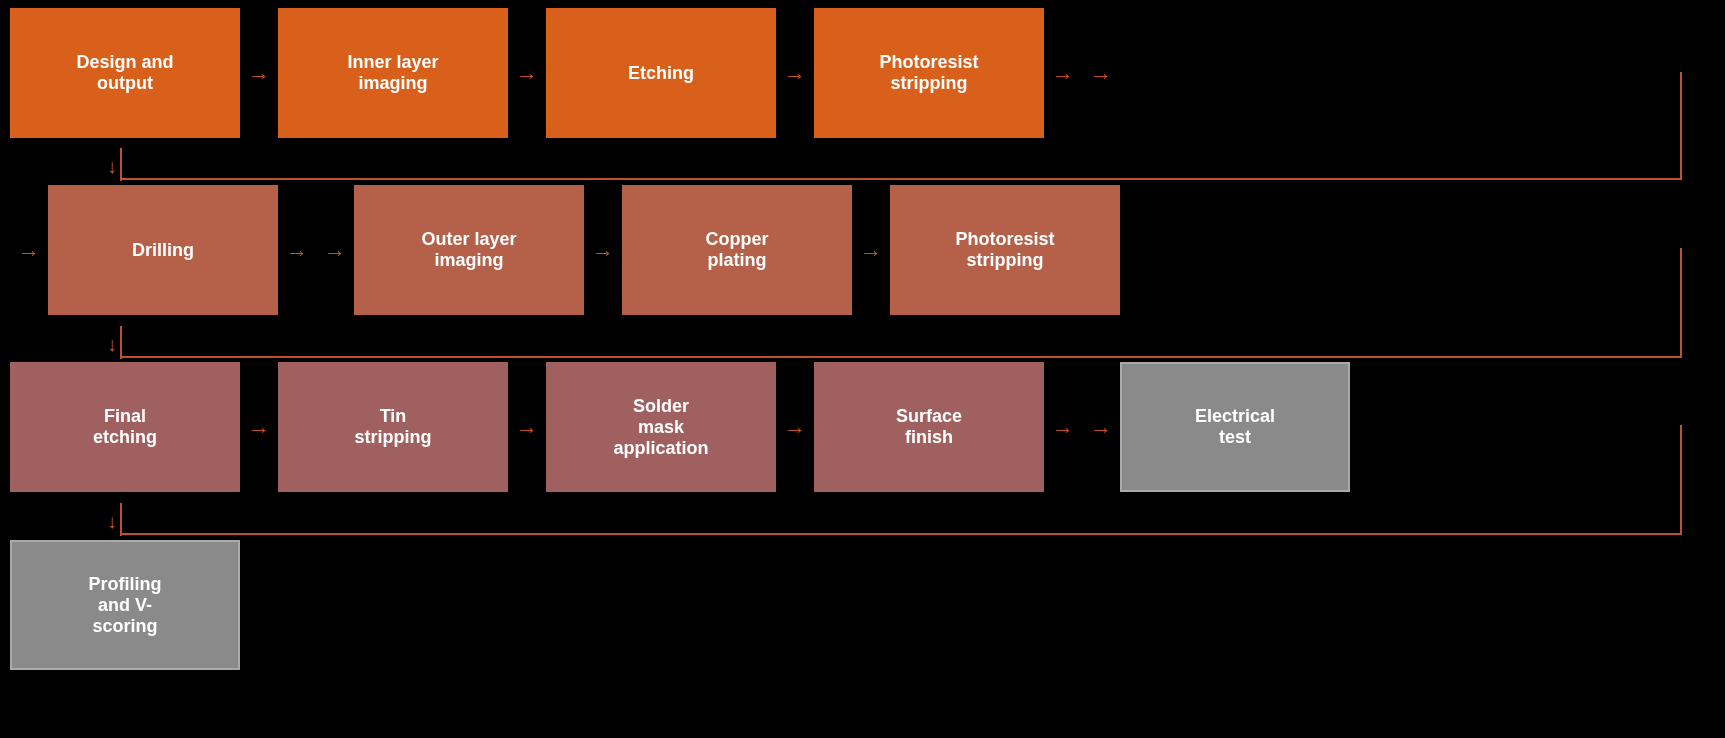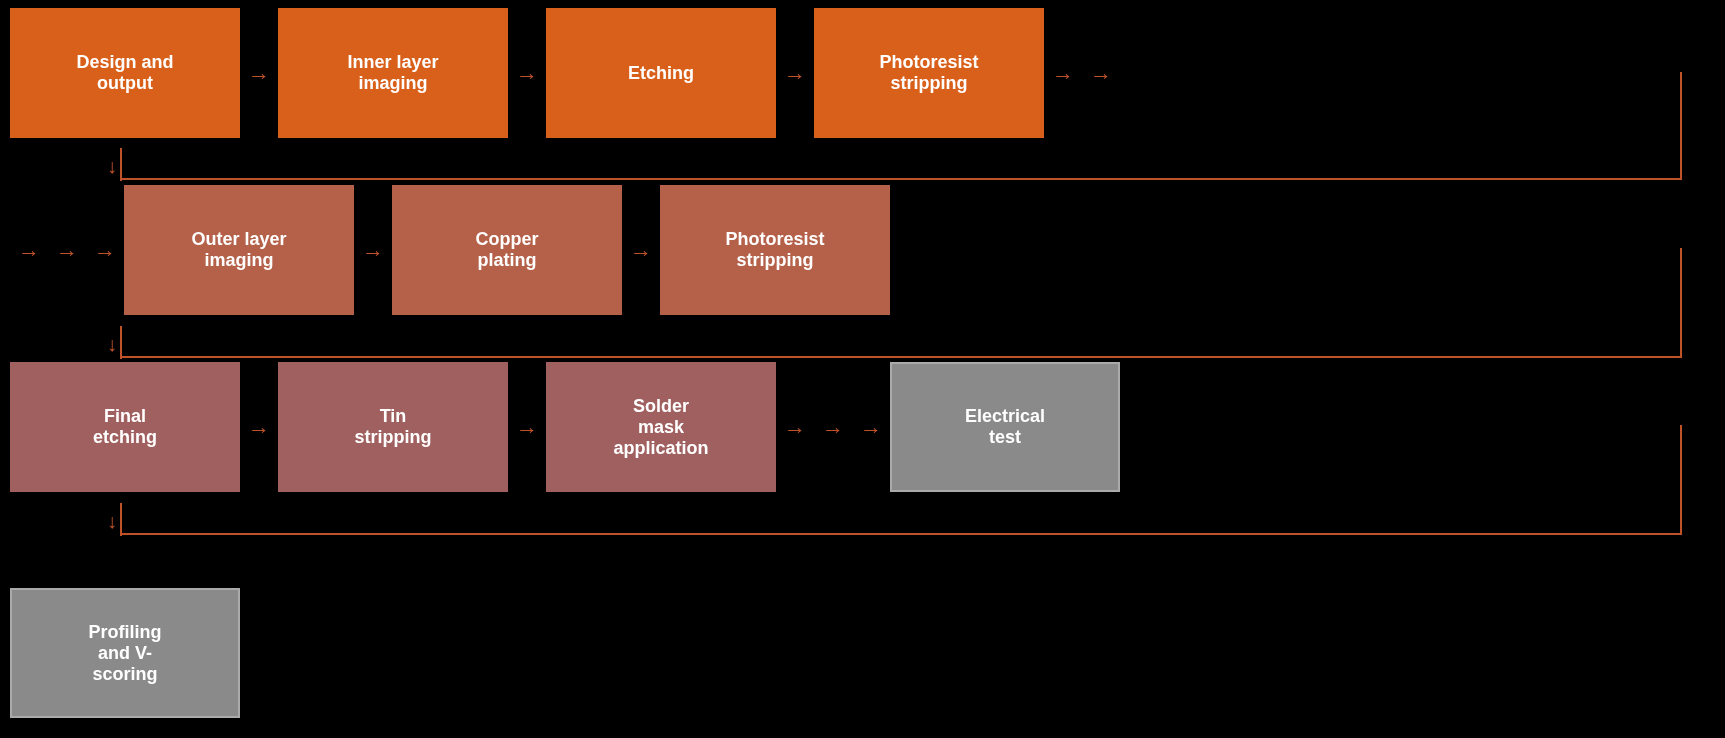--- a/index.html
+++ b/index.html
@@ -73,20 +73,23 @@
   </div>
 
   <div style="position:absolute; top:72px; left:1680px; width:2px; height:108px; background:#c0522a;"></div>
   <div style="position:absolute; top:178px; left:120px; width:1562px; height:2px; background:#c0522a;"></div>
   <div style="position:absolute; top:148px; left:120px; width:2px; height:33px; background:#c0522a;"></div>
 
   <div style="position:absolute; top:155px; left:107px; color:#c0522a; font-size:20px; font-weight:bold;">↓</div>
 
   <div style="display:flex; align-items:center; position:absolute; top:185px; left:10px; right:10px;">
     <div class="arrow">→</div>
+    <div class="box r2">
+        <span>Drilling</span>
+      </div>
     <div class="arrow">→</div>
     <div class="arrow">→</div>
     <div class="box r2">
         <span>Outer layer<br>imaging</span>
       </div>
     <div class="arrow">→</div>
     <div class="box r2">
         <span>Copper<br>plating</span>
       </div>
     <div class="arrow">→</div>
@@ -107,32 +110,35 @@
       </div>
     <div class="arrow">→</div>
     <div class="box r3">
         <span>Tin<br>stripping</span>
       </div>
     <div class="arrow">→</div>
     <div class="box r3">
         <span>Solder<br>mask<br>application</span>
       </div>
     <div class="arrow">→</div>
+    <div class="box r3">
+        <span>Surface<br>finish</span>
+      </div>
     <div class="arrow">→</div>
     <div class="arrow">→</div>
     <div class="box r4">
         <span>Electrical<br>test</span>
       </div>
   </div>
 
   <div style="position:absolute; top:425px; left:1680px; width:2px; height:110px; background:#c0522a;"></div>
   <div style="position:absolute; top:533px; left:120px; width:1562px; height:2px; background:#c0522a;"></div>
   <div style="position:absolute; top:503px; left:120px; width:2px; height:33px; background:#c0522a;"></div>
 
   <div style="position:absolute; top:510px; left:107px; color:#c0522a; font-size:20px; font-weight:bold;">↓</div>
 
-  <div style="display:flex; align-items:center; position:absolute; top:540px; left:10px;margin-top:48px;">
+  <div style="display:flex; align-items:center; position:absolute; top:540px; left:10px;">
     <div class="box r4">
         <span>Profiling<br>and V-<br>scoring</span>
       </div>
   </div>
 
 </div>
 
 </body></html>

